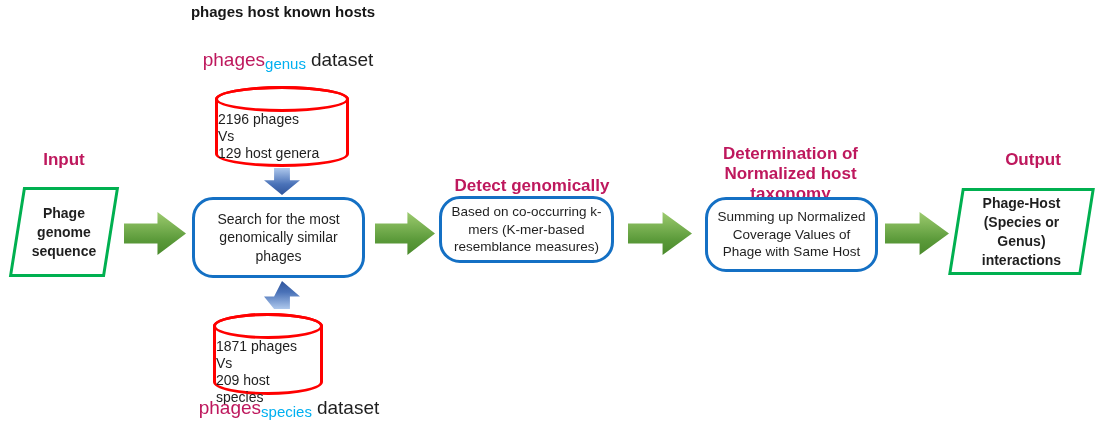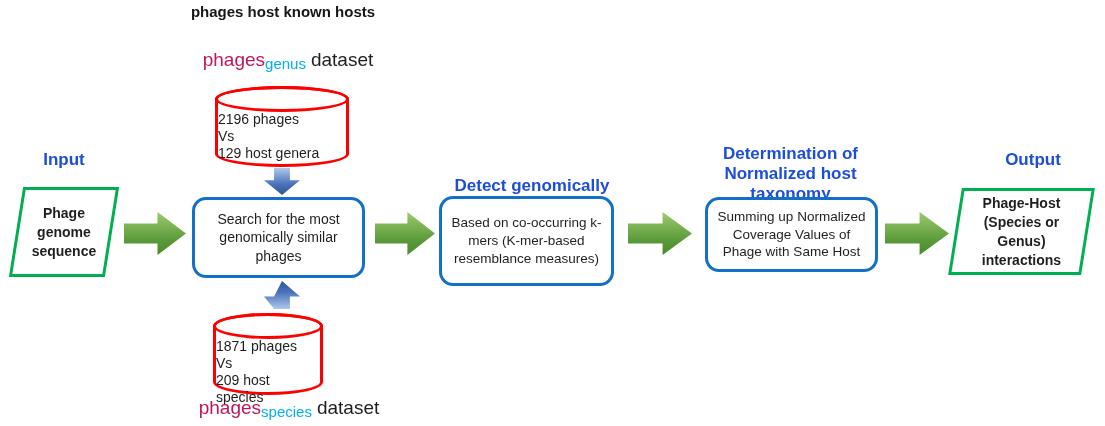--- a/index.html
+++ b/index.html
@@ -22,25 +22,25 @@
   }
   .cyl::before{
     content:"";position:absolute;left:-3px;top:-3px;right:-3px;height:26px;
     box-sizing:border-box;border:3px solid #FF0000;border-radius:50%;
   }
   .cyl-text{
     position:absolute;left:0;right:0;top:22px;text-align:left;
     font-size:14px;line-height:17px;color:#1f1f1f;
   }
   .heading{
-    position:absolute;text-align:center;font-weight:700;font-size:17px;line-height:20px;color:#1d4ed8;
+    position:absolute;text-align:center;font-weight:700;font-size:17px;line-height:20px;color:#be185d;
   }
   .pbox{
     position:absolute;box-sizing:border-box;background:#fff;
-    border:3px solid #1470C4;border-radius:14px;
+    border:3px solid #1470C4;border-radius:21px;
     display:flex;align-items:center;justify-content:center;
     text-align:center;font-size:13.5px;line-height:1.33;padding:4px 8px;
   }
   .para{
     position:absolute;box-sizing:border-box;background:#fff;border:3px solid #00B050;
     transform:skewX(-9deg);display:flex;align-items:center;justify-content:center;
   }
   .para-inner{
     transform:skewX(9deg);text-align:center;font-size:14px;font-weight:600;line-height:1.35;padding:0 4px;
   }
@@ -104,21 +104,21 @@
   </div>
 
   <div class="ds-label" style="left:194px;top:397px;width:190px;">
     <span class="name">phages</span><span class="sub">species</span><span class="word">dataset</span>
   </div>
 
   <div class="arrow-green" style="left:375px;top:212px;width:60px;height:43px;"></div>
 
   <div class="heading" style="left:432px;top:144px;width:200px;margin-top:32px;">Detect genomically similar reference phages</div>
 
-  <div class="pbox" style="left:439px;top:196px;width:175px;height:90px;">Based on co-occurring k-mers (K-mer-based resemblance measures)</div>
+  <div class="pbox" style="left:439px;top:196px;width:175px;height:67px;">Based on co-occurring k-mers (K-mer-based resemblance measures)</div>
 
   <div class="arrow-green" style="left:628px;top:212px;width:64px;height:43px;"></div>
 
   <div class="heading" style="left:688px;top:144px;width:205px;">Determination of Normalized host taxonomy</div>
 
   <div class="pbox" style="left:705px;top:197px;width:173px;height:75px;text-align:center;">Summing up Normalized Coverage Values of Phage with Same Host</div>
 
   <div class="arrow-green" style="left:885px;top:212px;width:64px;height:43px;"></div>
 
   <div class="heading" style="left:993px;top:150px;width:80px;">Output</div>

